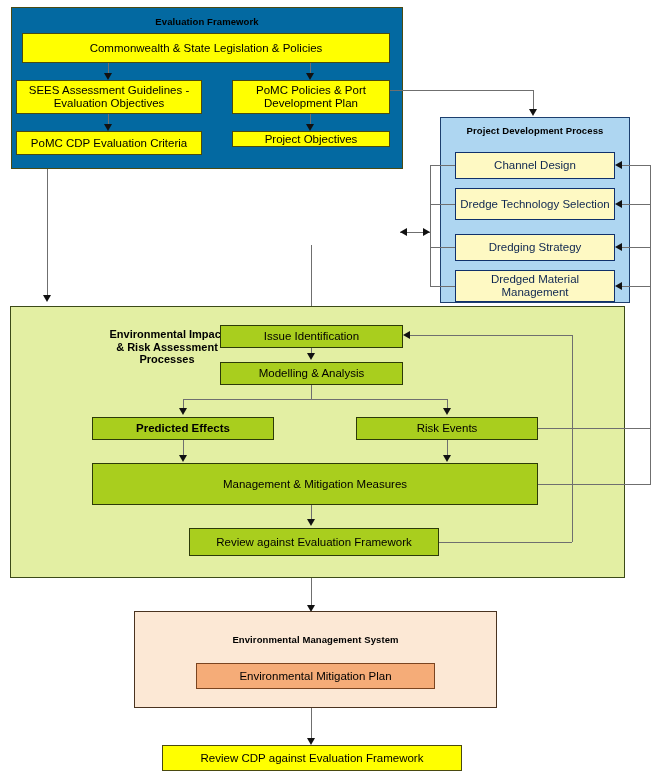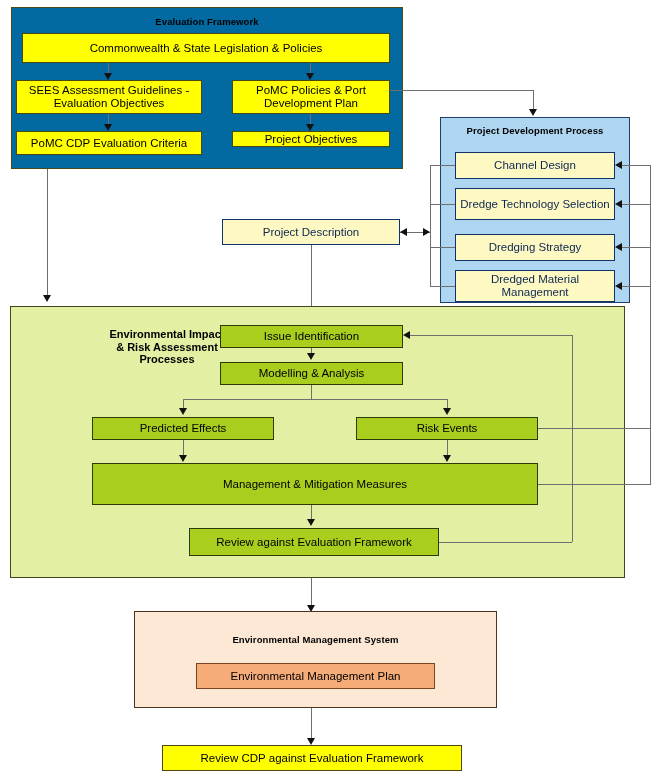--- a/index.html
+++ b/index.html
@@ -97,21 +97,20 @@
   <div class="ln lnv" style="left:650px;top:165px;height:320px;"></div>
   <div class="ln lnh" style="left:622px;top:165px;width:28px;"></div>
   <div class="ln lnh" style="left:622px;top:204px;width:28px;"></div>
   <div class="ln lnh" style="left:622px;top:247px;width:28px;"></div>
   <div class="ln lnh" style="left:622px;top:286px;width:28px;"></div>
   <div class="arw arw-l" style="left:615px;top:160.5px;"></div>
   <div class="arw arw-l" style="left:615px;top:199.5px;"></div>
   <div class="arw arw-l" style="left:615px;top:242.5px;"></div>
   <div class="arw arw-l" style="left:615px;top:281.5px;"></div>
 
-  <div class="node blue" style="left:222px;top:219px;width:178px;height:26px;">Project Description</div>
 
   <div class="ln lnh" style="left:400px;top:232px;width:30px;"></div>
   <div class="arw arw-l" style="left:400px;top:227.5px;"></div>
   <div class="arw arw-r" style="left:423px;top:227.5px;"></div>
 
   <div class="ln lnv" style="left:311px;top:245px;height:78px;"></div>
   <div class="arw arw-d" style="left:307px;top:321px;"></div>
 
   <div class="group panel-green" style="left:10px;top:306px;width:615px;height:272px;"></div>
 
@@ -119,21 +118,21 @@
               font-size:11px;font-weight:bold;color:#000;line-height:12.5px;">
     <div>Environmental Impact</div>
     <div>&amp; Risk Assessment</div>
     <div>Processes</div>
   </div>
 
   <div class="node green" style="left:220px;top:325px;width:183px;height:23px;">Issue Identification</div>
 
   <div class="node green" style="left:220px;top:362px;width:183px;height:23px;">Modelling &amp; Analysis</div>
 
-  <div class="node green" style="left:92px;top:417px;width:182px;height:23px;">Predicted Effects</div>
+  <div class="node green" style="left:92px;top:417px;width:182px;height:23px;font-weight:bold;">Predicted Effects</div>
 
   <div class="node green" style="left:356px;top:417px;width:182px;height:23px;">Risk Events</div>
 
   <div class="node green" style="left:92px;top:463px;width:446px;height:42px;">Management &amp; Mitigation Measures</div>
 
   <div class="node green" style="left:189px;top:528px;width:250px;height:28px;">Review against Evaluation Framework</div>
 
   <div class="ln lnv" style="left:311px;top:348px;height:7px;"></div>
   <div class="arw arw-d" style="left:307px;top:353px;"></div>
 
@@ -162,20 +161,20 @@
   <div class="ln lnh" style="left:572px;top:428px;width:78px;"></div>
   <div class="ln lnh" style="left:572px;top:484px;width:78px;"></div>
 
   <div class="ln lnv" style="left:311px;top:578px;height:30px;"></div>
   <div class="arw arw-d" style="left:307px;top:605px;"></div>
 
   <div class="group panel-orange" style="left:134px;top:611px;width:363px;height:97px;">
     <div class="group-title" style="left:0;top:22px;">Environmental Management System</div>
   </div>
 
-  <div class="node orange" style="left:196px;top:663px;width:239px;height:26px;">Environmental Management Plan</div>
+  <div class="node orange" style="left:196px;top:663px;width:239px;height:26px;">Environmental Mitigation Plan</div>
 
   <div class="ln lnv" style="left:311px;top:708px;height:33px;"></div>
   <div class="arw arw-d" style="left:307px;top:738px;"></div>
 
   <div class="node yellow" style="left:162px;top:745px;width:300px;height:26px;">Review CDP against Evaluation Framework</div>
 
 </div>
 
 </body></html>

